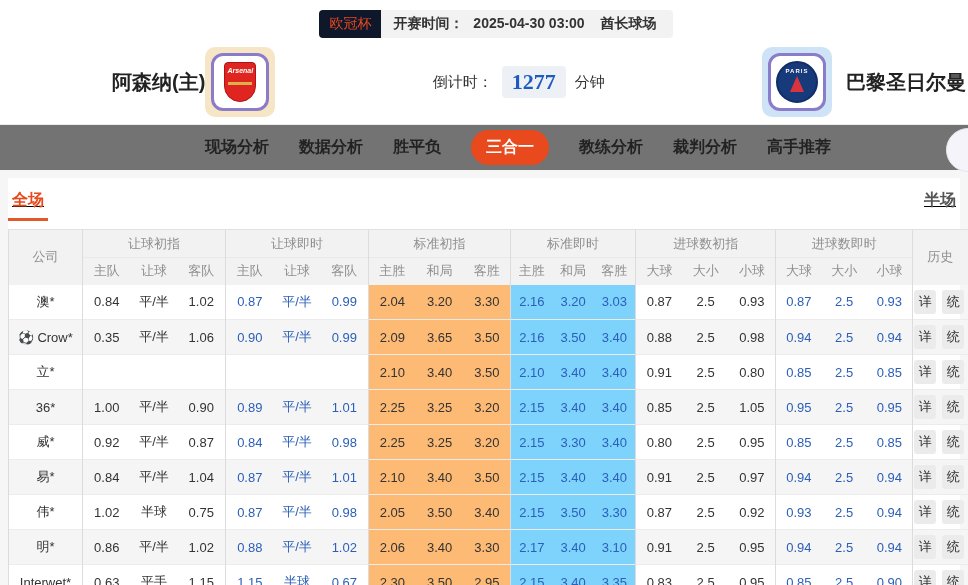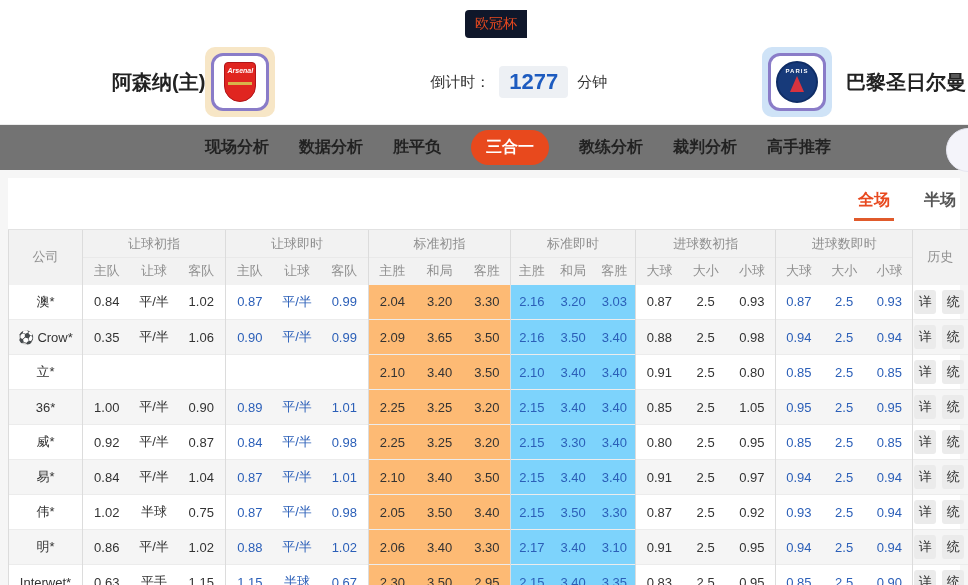--- a/index.html
+++ b/index.html
@@ -32,38 +32,38 @@
     color: #fff; font-size: 7px; font-style: italic; font-weight: bold; }
   .arsenal-cannon { position: absolute; top: 19px; left: 3px; right: 3px; height: 3px;
     background: #d8b34a; }
   .psg-circle { width: 42px; height: 42px; border-radius: 50%; background: #173a7a;
     border: 2px solid #0f2d66; position: relative;
     display: flex; flex-direction: column; align-items: center; }
   .psg-word { color: #fff; font-size: 6px; font-weight: bold; margin-top: 5px; letter-spacing: 1px; }
   .psg-tower { width: 0; height: 0; border-left: 7px solid transparent;
     border-right: 7px solid transparent; border-bottom: 16px solid #d8333f; margin-top: 2px; }
 
-  .countdown { margin: 16px auto; display: flex; align-items: center; }
+  .countdown { margin: 16px auto; display: flex; align-items: center; font-family: Liberation Serif, serif; }
   .cd-label, .cd-unit { font-size: 15px; color: #333; }
   .cd-value { background: #edf0f4; color: #1d5bbf; font-weight: bold; font-size: 22px;
     padding: 3px 10px; border-radius: 4px; margin: 0 9px; }
 
   
   .nav-bar { height: 46px; border-top: 1px solid #ececec; background: #737373;
     display: flex; align-items: center; gap: 30px; padding-left: 205px; position: relative; }
   .nav-tab { font-size: 16px; font-weight: bold; color: #222; cursor: pointer;
     padding: 7px 0; white-space: nowrap; }
   .nav-tab.active { background: #e8491d; color: #fff; border-radius: 18px; padding: 7px 15px; }
   .fab-circle { position: absolute; right: -22px; top: 3px; width: 44px; height: 44px;
     border-radius: 50%; background: #f4f4fa; border: 1px solid #e6e6f0; }
 
   
   .content-wrap { background: #f6f6f6; padding: 8px 8px 0; height: 416px; }
   .card { background: #fff; height: 100%; }
-  .sub-tabs { display: flex; justify-content: flex-end; gap: 26px; padding-top: 12px; }
+  .sub-tabs { display: flex; justify-content: space-between; gap: 44px; padding-top: 12px; text-decoration: underline; }
   .sub-tab { font-size: 16px; font-weight: bold; color: #555; padding: 0 4px 7px;
     cursor: pointer; border-bottom: 3px solid transparent; }
   .sub-tab.active { color: #e8491f; border-bottom-color: #e05a2b; }
 
   
   table { border-collapse: collapse; table-layout: fixed; margin-top: 8px; width: 1054px; }
   th, td { text-align: center; overflow: hidden; white-space: nowrap; }
   thead th { background: #f2f2f2; color: #8f8f8f; font-weight: 400; font-size: 13px; }
   thead tr.gr th { height: 28px; border-top: 1px solid #e2e2e2; }
   thead tr.sr th { height: 27px; }
@@ -81,20 +81,25 @@
   .hist-btn { display: inline-block; width: 22px; height: 24px; line-height: 24px;
     background: #ebebeb; border-radius: 3px; color: #333; font-size: 13px;
     margin-right: 6px; cursor: pointer; text-align: center; }
   .ball-icon { font-size: 13px; margin-right: 3px; }
 </style>
 </head>
 <body>
 
 <div class="match-bar">
   <span class="badge-league">欧冠杯</span>
+  <span class="kickoff">
+    <span>开赛时间：</span>
+    <span>2025-04-30 03:00</span>
+    <span class="venue">酋长球场</span>
+  </span>
 </div>
 
 <div class="teams-row">
   <div class="team-home">
     <span class="team-name">阿森纳(主)</span>
     <div class="logo-box home">
       <div class="logo-inner">
         <div class="arsenal-shield">
           <div class="arsenal-word">Arsenal</div>
           <div class="arsenal-cannon"></div>

